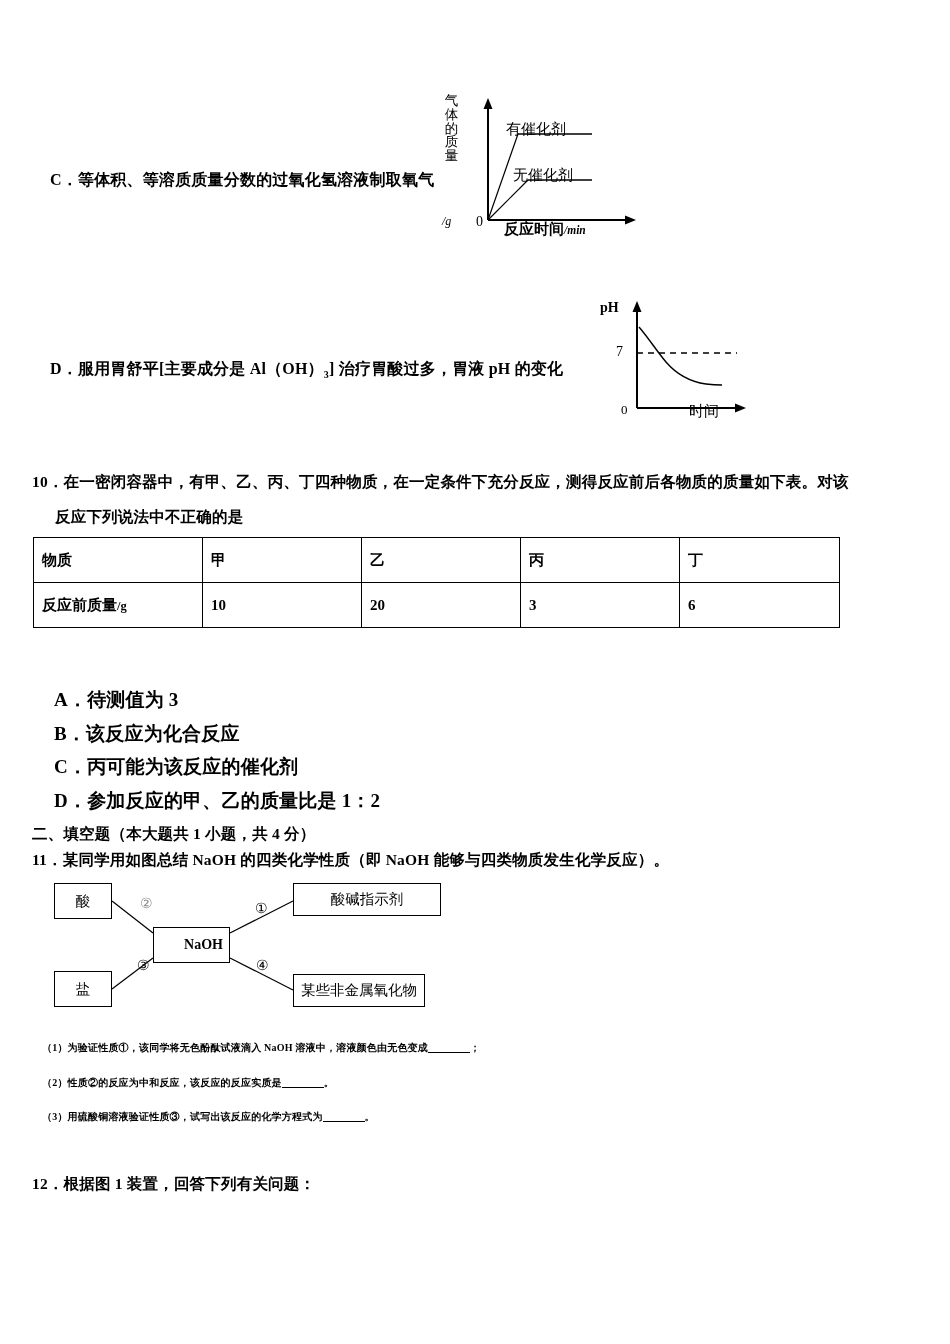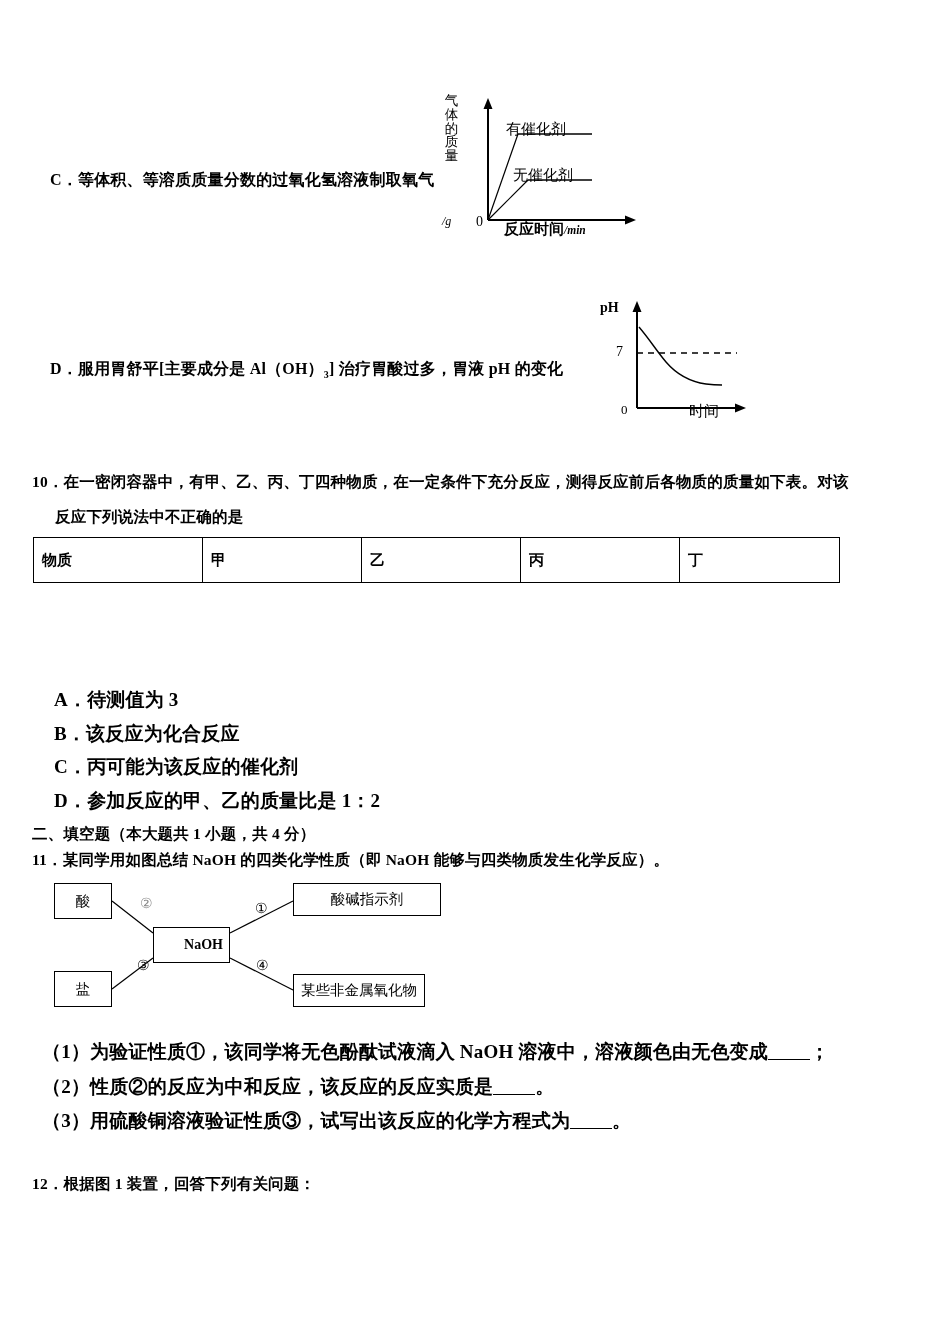--- a/index.html
+++ b/index.html
@@ -199,21 +199,21 @@
     font-size: 14px;
     z-index: 3;
     background: transparent;
   }
   #dnum1 { left: 207px; top: 22px; }
   #dnum2 { left: 92px;  top: 17px; color: #8a8a8a; }
   #dnum3 { left: 89px;  top: 79px; }
   #dnum4 { left: 208px; top: 79px; }
 
   
-  .subq { left: 42px; font-weight: 700; font-size: 19px; }
+  .subq { left: 42px; font-weight: 700; font-size: 10px; }
   #subq1 { top: 1038px; }
   #subq2 { top: 1073px; }
   #subq3 { top: 1107px; }
   .blank {
     display: inline-block;
     border-bottom: 1.4px solid #000;
     width: 42px;
     height: 14px;
     vertical-align: -2px;
   }
@@ -288,20 +288,27 @@
 
   <table id="q10-table">
     <tbody>
       <tr>
         <td class="c0">物质</td>
         <td class="c1">甲</td>
         <td class="c2">乙</td>
         <td class="c3">丙</td>
         <td class="c4">丁</td>
       </tr>
+      <tr>
+        <td class="c0"><span>反应前质量</span><span class="unit">/g</span></td>
+        <td class="c1">10</td>
+        <td class="c2">20</td>
+        <td class="c3">3</td>
+        <td class="c4">6</td>
+      </tr>
     </tbody>
   </table>
 
   <div class="txt q10-opt" id="q10-a">
     <span>A．</span><span>待测值为 3</span>
   </div>
   <div class="txt q10-opt" id="q10-b">
     <span>B．</span><span>该反应为化合反应</span>
   </div>
   <div class="txt q10-opt" id="q10-c">

